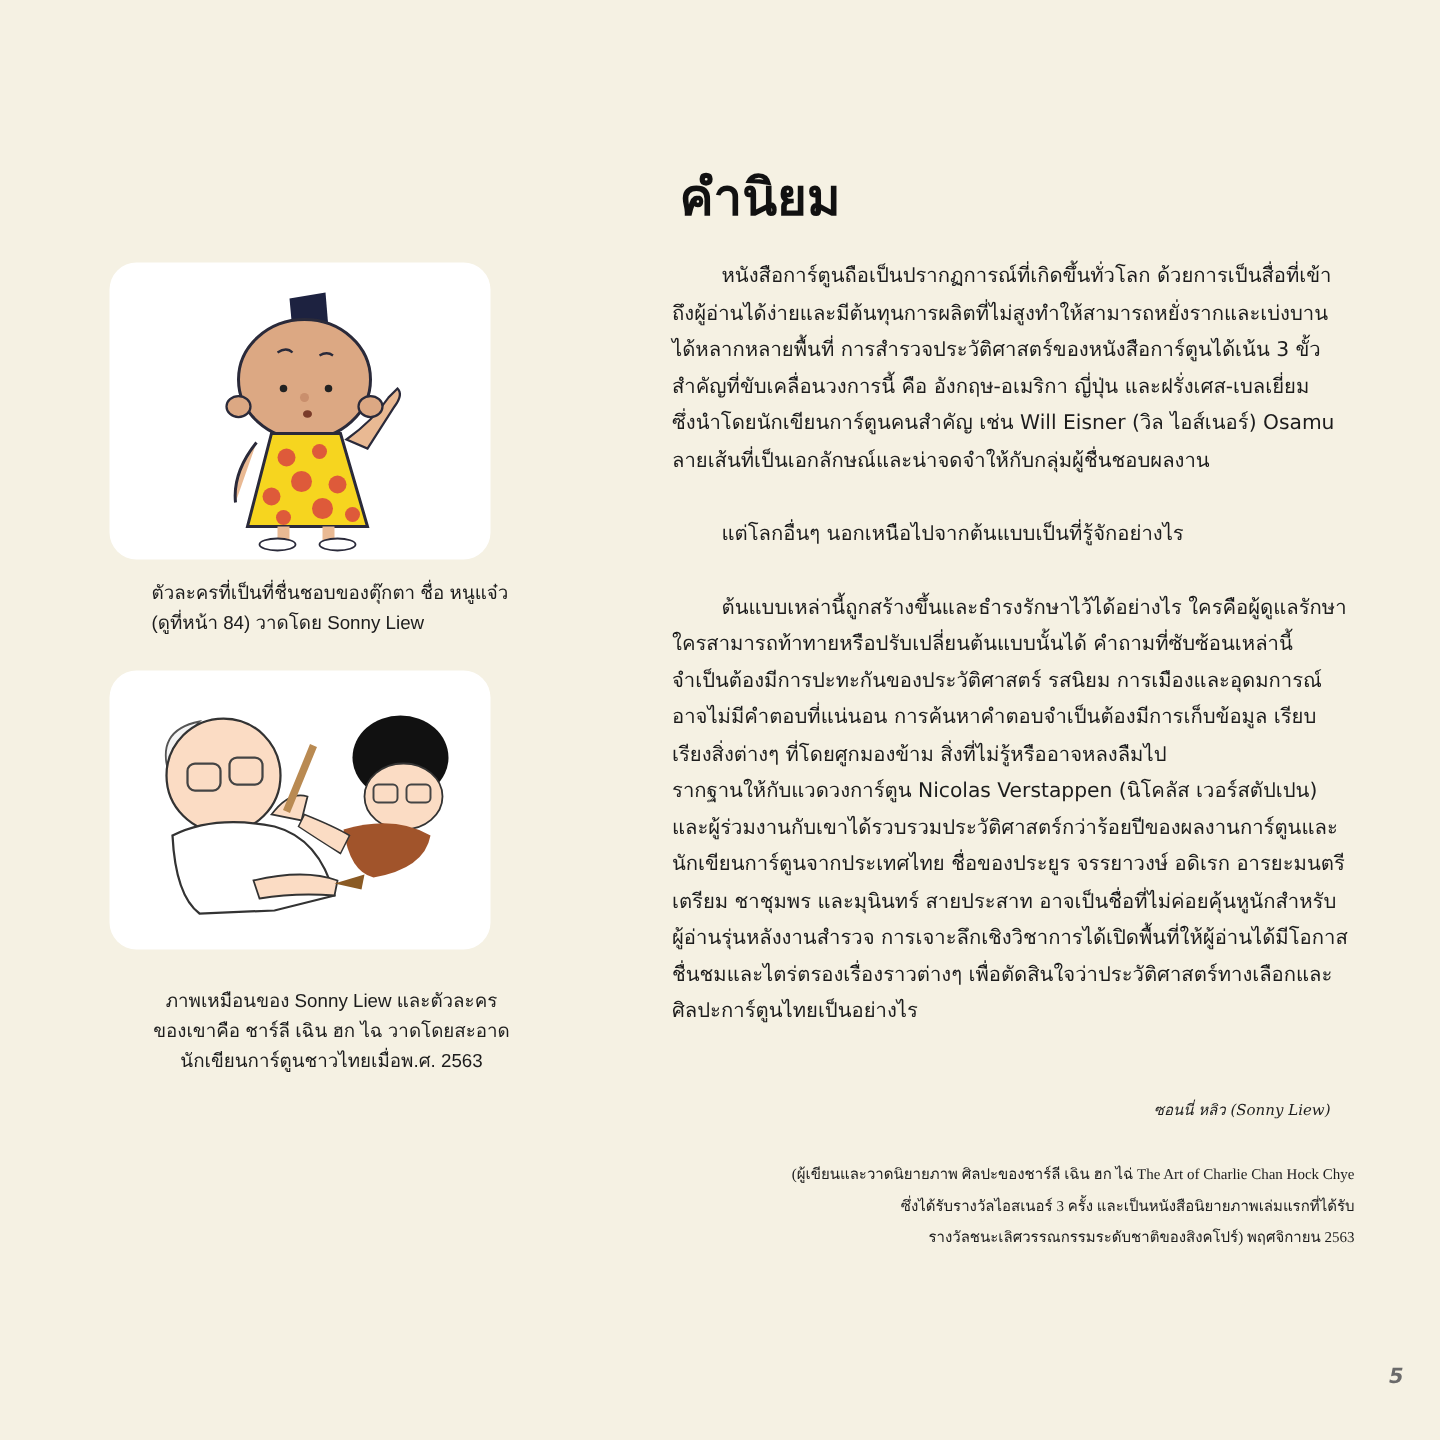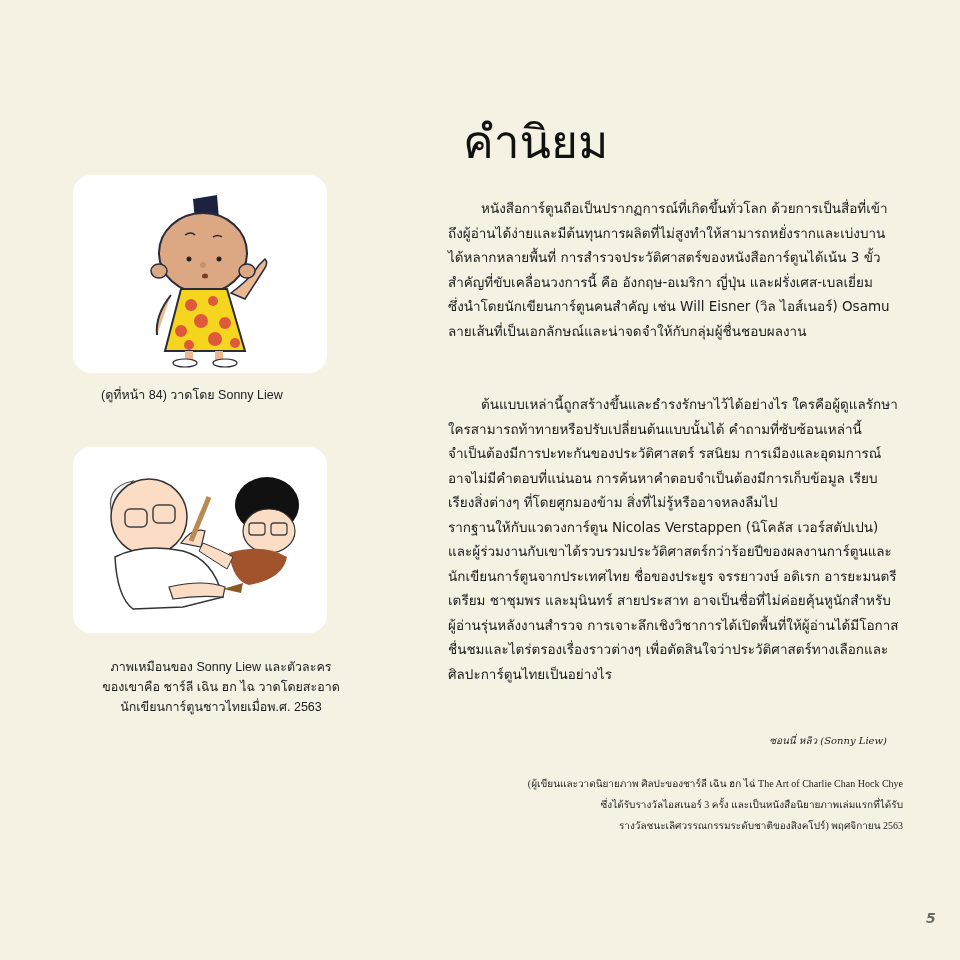--- a/index.html
+++ b/index.html
@@ -43,36 +43,35 @@
     .caption.one { top: 385px; }
     .caption.two { top: 657px; text-align: center; }
     .caption div { white-space: nowrap; }
 
     
     .title {
       position: absolute;
       left: 447px;
       top: 104px;
       font-family: "DejaVu Serif", serif;
-      font-weight: normal;
-      font-size: 46px;
+      font-weight: bold;
+      font-size: 34px;
       line-height: 44px;
       color: #111;
-      margin: 16px;
+      margin: 6px;
     }
     .body-text {
       position: absolute;
       left: 448px;
       top: 172px;
       width: 460px;
       font-family: "DejaVu Sans", sans-serif;
       font-size: 13.5px;
       line-height: 24.5px;
       color: #1c1c1c;
-      margin-top: 24px;
     }
     .body-text .line { white-space: nowrap; height: 24.5px; }
     .body-text .indent { padding-left: 33px; }
     .body-text .gap { height: 24.5px; }
 
     .signature {
       position: absolute;
       right: 73px;
       top: 730px;
       font-family: "DejaVu Serif", serif;
@@ -143,20 +142,21 @@
       <circle cx="162" cy="168" r="5" fill="#de5a3a"></circle>
       <circle cx="116" cy="170" r="5" fill="#de5a3a"></circle>
 
       <rect x="112" y="176" width="8" height="10" fill="#e9b993"></rect>
       <rect x="142" y="176" width="8" height="10" fill="#e9b993"></rect>
       <ellipse cx="112" cy="188" rx="12" ry="4" fill="#fff" stroke="#2a2a3a" stroke-width="1.2"></ellipse>
       <ellipse cx="152" cy="188" rx="12" ry="4" fill="#fff" stroke="#2a2a3a" stroke-width="1.2"></ellipse>
     </svg>
   </div>
   <div class="caption one">
+    <div>ตัวละครที่เป็นที่ชื่นชอบของตุ๊กตา ชื่อ หนูแจ๋ว</div>
     <div>(ดูที่หน้า 84) วาดโดย Sonny Liew</div>
   </div>
 
   <div class="figure-card two">
     <svg viewBox="0 0 254 186">
 
       <path d="M40 70 Q30 40 60 34 Q40 55 52 90 Z" fill="#f4f4f4" stroke="#555" stroke-width="1.2"></path>
 
       <ellipse cx="76" cy="70" rx="38" ry="38" fill="#fbdcc4" stroke="#333" stroke-width="1.5"></ellipse>
 
@@ -193,20 +193,21 @@
   <div class="body-text">
 
     <div class="line indent">หนังสือการ์ตูนถือเป็นปรากฏการณ์ที่เกิดขึ้นทั่วโลก ด้วยการเป็นสื่อที่เข้า</div>
     <div class="line">ถึงผู้อ่านได้ง่ายและมีต้นทุนการผลิตที่ไม่สูงทำให้สามารถหยั่งรากและเบ่งบาน</div>
     <div class="line">ได้หลากหลายพื้นที่ การสำรวจประวัติศาสตร์ของหนังสือการ์ตูนได้เน้น 3 ขั้ว</div>
     <div class="line">สำคัญที่ขับเคลื่อนวงการนี้ คือ อังกฤษ-อเมริกา ญี่ปุ่น และฝรั่งเศส-เบลเยี่ยม</div>
     <div class="line">ซึ่งนำโดยนักเขียนการ์ตูนคนสำคัญ เช่น Will Eisner (วิล ไอส์เนอร์) Osamu</div>
     <div class="line">ลายเส้นที่เป็นเอกลักษณ์และน่าจดจำให้กับกลุ่มผู้ชื่นชอบผลงาน</div>
     <div class="gap"></div>
 
+    <div class="line indent">แต่โลกอื่นๆ นอกเหนือไปจากต้นแบบเป็นที่รู้จักอย่างไร</div>
     <div class="gap"></div>
 
     <div class="line indent">ต้นแบบเหล่านี้ถูกสร้างขึ้นและธำรงรักษาไว้ได้อย่างไร ใครคือผู้ดูแลรักษา</div>
     <div class="line">ใครสามารถท้าทายหรือปรับเปลี่ยนต้นแบบนั้นได้ คำถามที่ซับซ้อนเหล่านี้</div>
     <div class="line">จำเป็นต้องมีการปะทะกันของประวัติศาสตร์ รสนิยม การเมืองและอุดมการณ์</div>
     <div class="line">อาจไม่มีคำตอบที่แน่นอน การค้นหาคำตอบจำเป็นต้องมีการเก็บข้อมูล เรียบ</div>
     <div class="line">เรียงสิ่งต่างๆ ที่โดยศูกมองข้าม สิ่งที่ไม่รู้หรืออาจหลงลืมไป</div>
 
     <div class="line">รากฐานให้กับแวดวงการ์ตูน Nicolas Verstappen (นิโคลัส เวอร์สตัปเปน)</div>
     <div class="line">และผู้ร่วมงานกับเขาได้รวบรวมประวัติศาสตร์กว่าร้อยปีของผลงานการ์ตูนและ</div>

